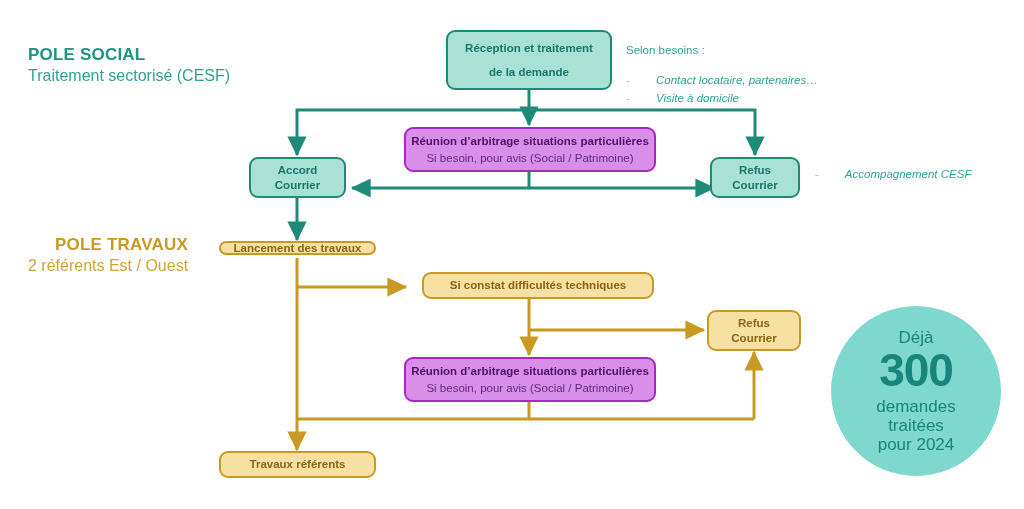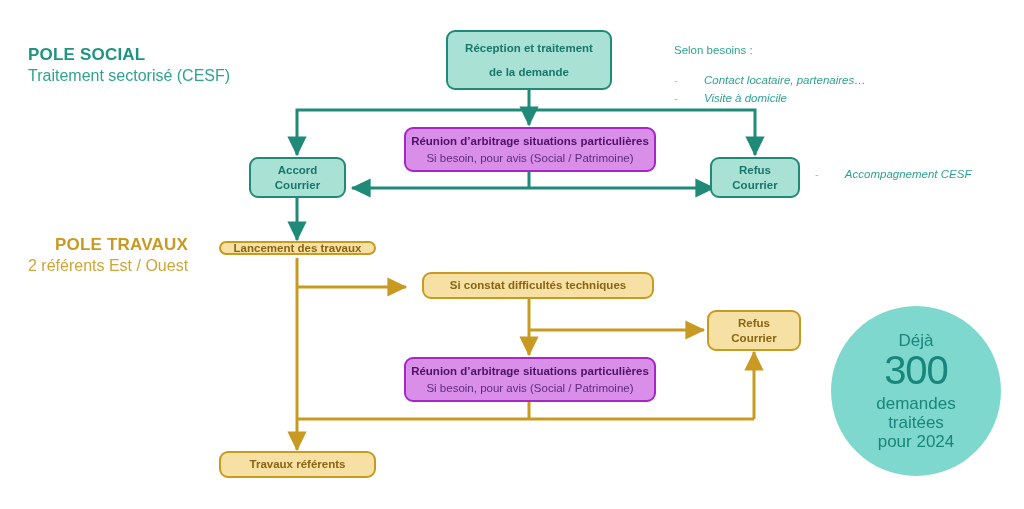--- a/index.html
+++ b/index.html
@@ -76,21 +76,20 @@
   .label-social .title { color: #1f9481; font-size: 17px; }
   .label-social .sub   { color: #2fa391; font-size: 16px; }
   .label-travaux .title { color: #c99a21; font-size: 17px; }
   .label-travaux .sub   { color: #cfa535; font-size: 16px; }
 
   .note {
     position: absolute;
     color: #2fa391;
     font-size: 11.5px;
     line-height: 1.55;
-    margin-left: 48px;
   }
   .note .note-head { font-style: normal; }
   .note .note-row {
     display: flex;
     gap: 4px;
   }
   .note .dash { width: 26px; flex: 0 0 26px; color: #8dc9c0; }
   .note .note-item { font-style: italic; }
 
   .side-note {
@@ -110,21 +109,21 @@
     background: #7fd8cd;
     color: #18867c;
     display: flex;
     flex-direction: column;
     align-items: center;
     justify-content: center;
     text-align: right;
     line-height: 1.12;
   }
   .stat-circle .deja { font-size: 17px; }
-  .stat-circle .big  { font-size: 40px; font-weight: normal; letter-spacing: -1px; margin: -2px 12px 1px; }
+  .stat-circle .big  { font-size: 46px; font-weight: bold; letter-spacing: -1px; margin: -2px 12px 1px; }
   .stat-circle .tail { font-size: 17px; }
 </style>
 </head>
 <body>
 
 <div id="canvas">
 
   <svg class="wires" viewBox="0 0 1024 509">
     <defs>
       <marker id="arrow-teal" markerWidth="9" markerHeight="9" refX="6.2" refY="3.2" orient="auto">

